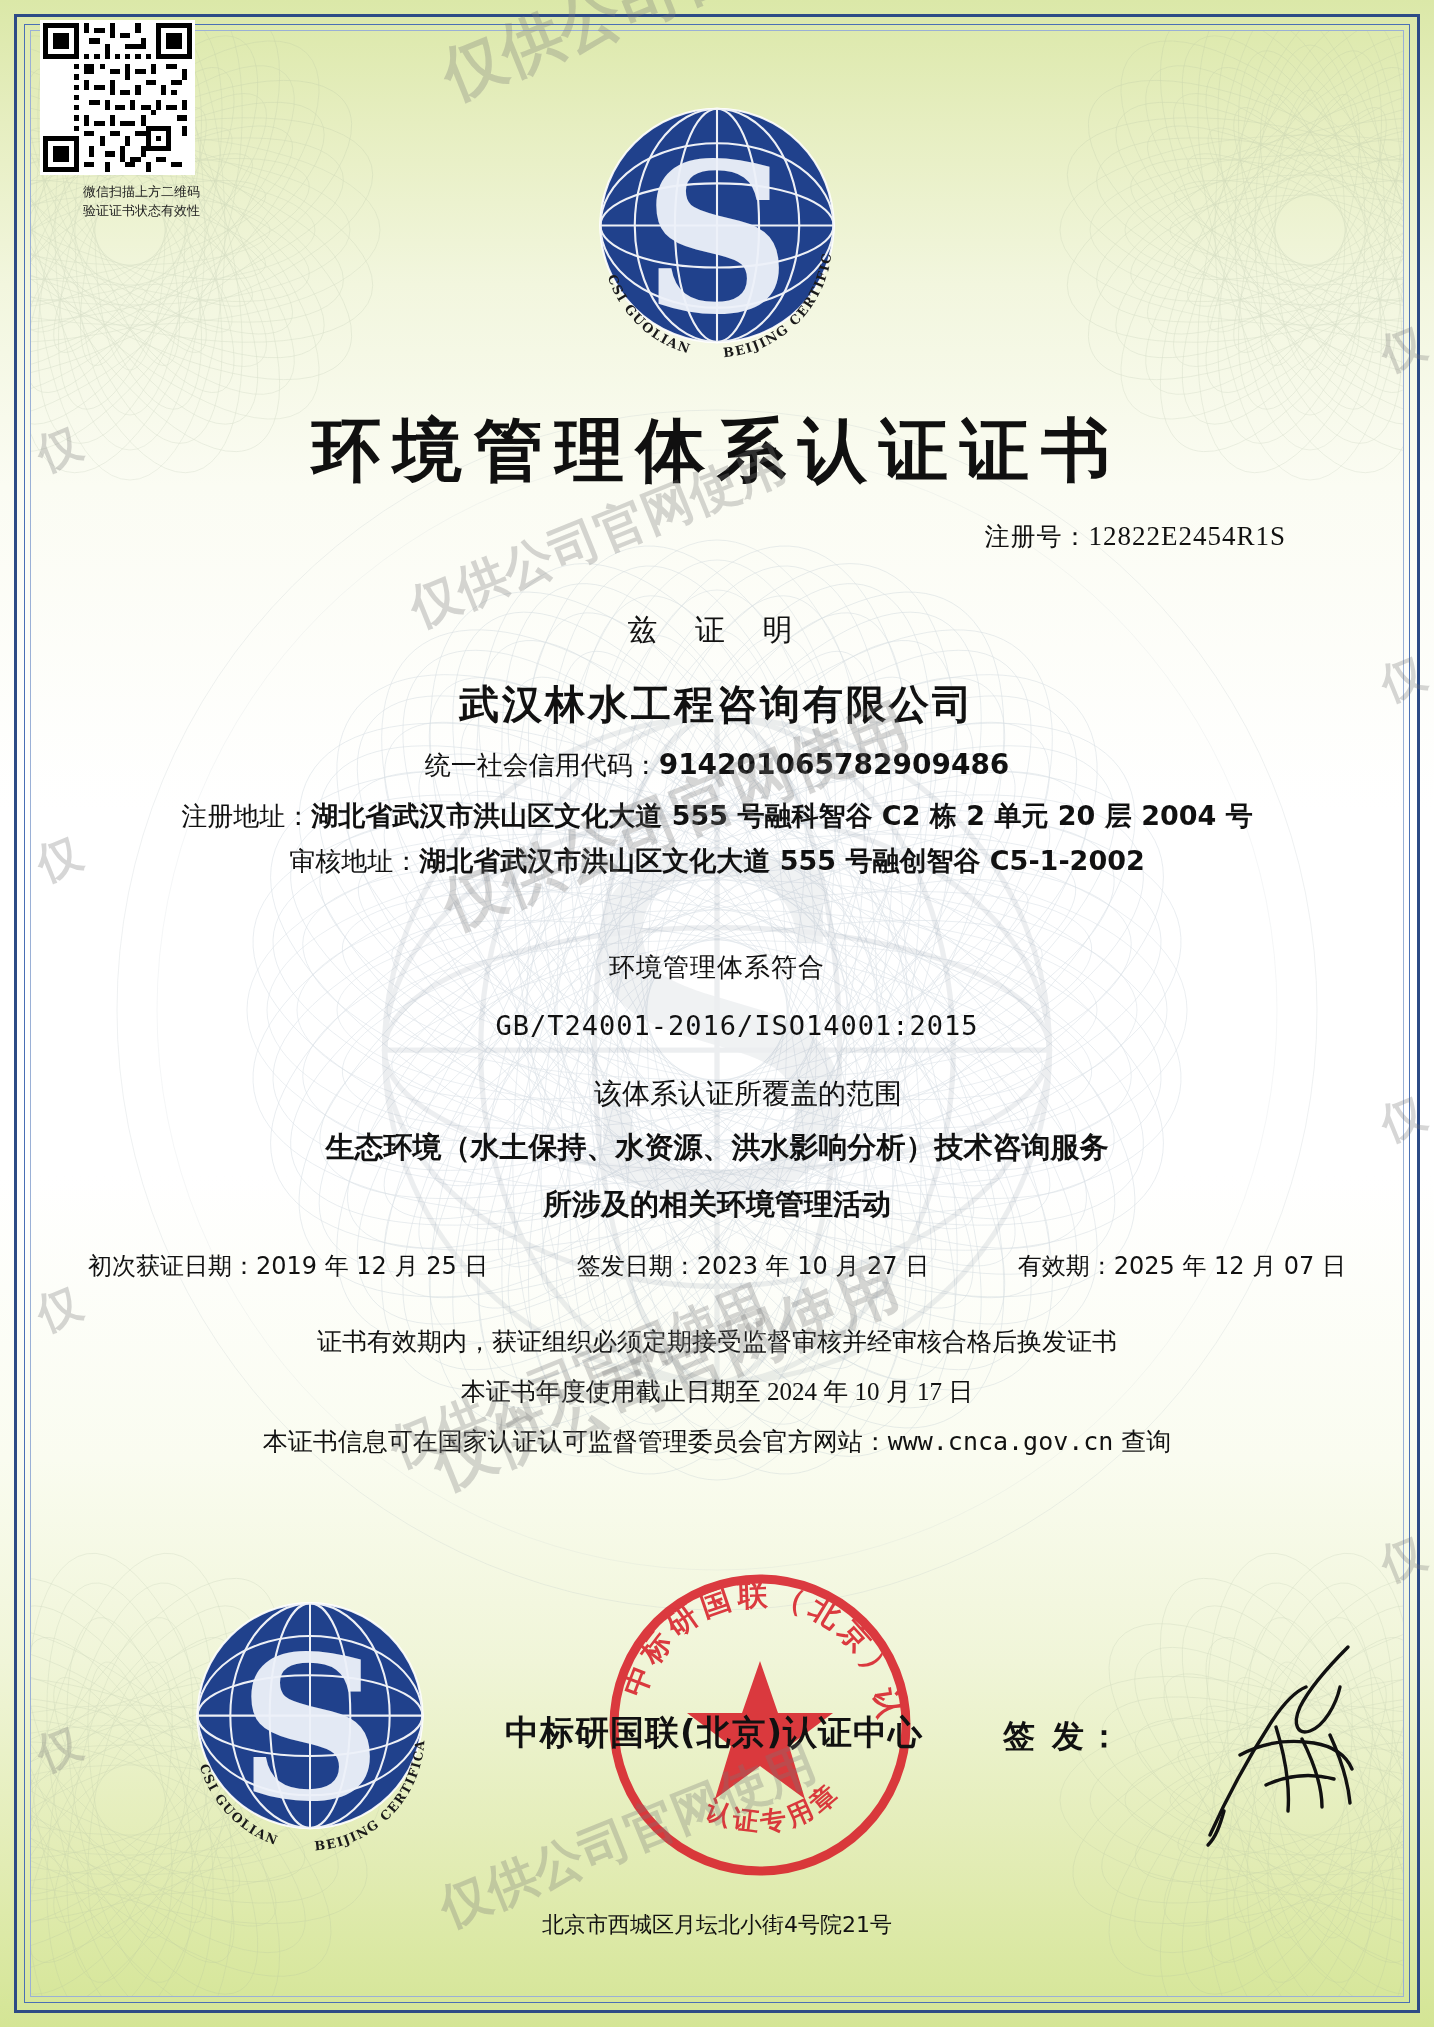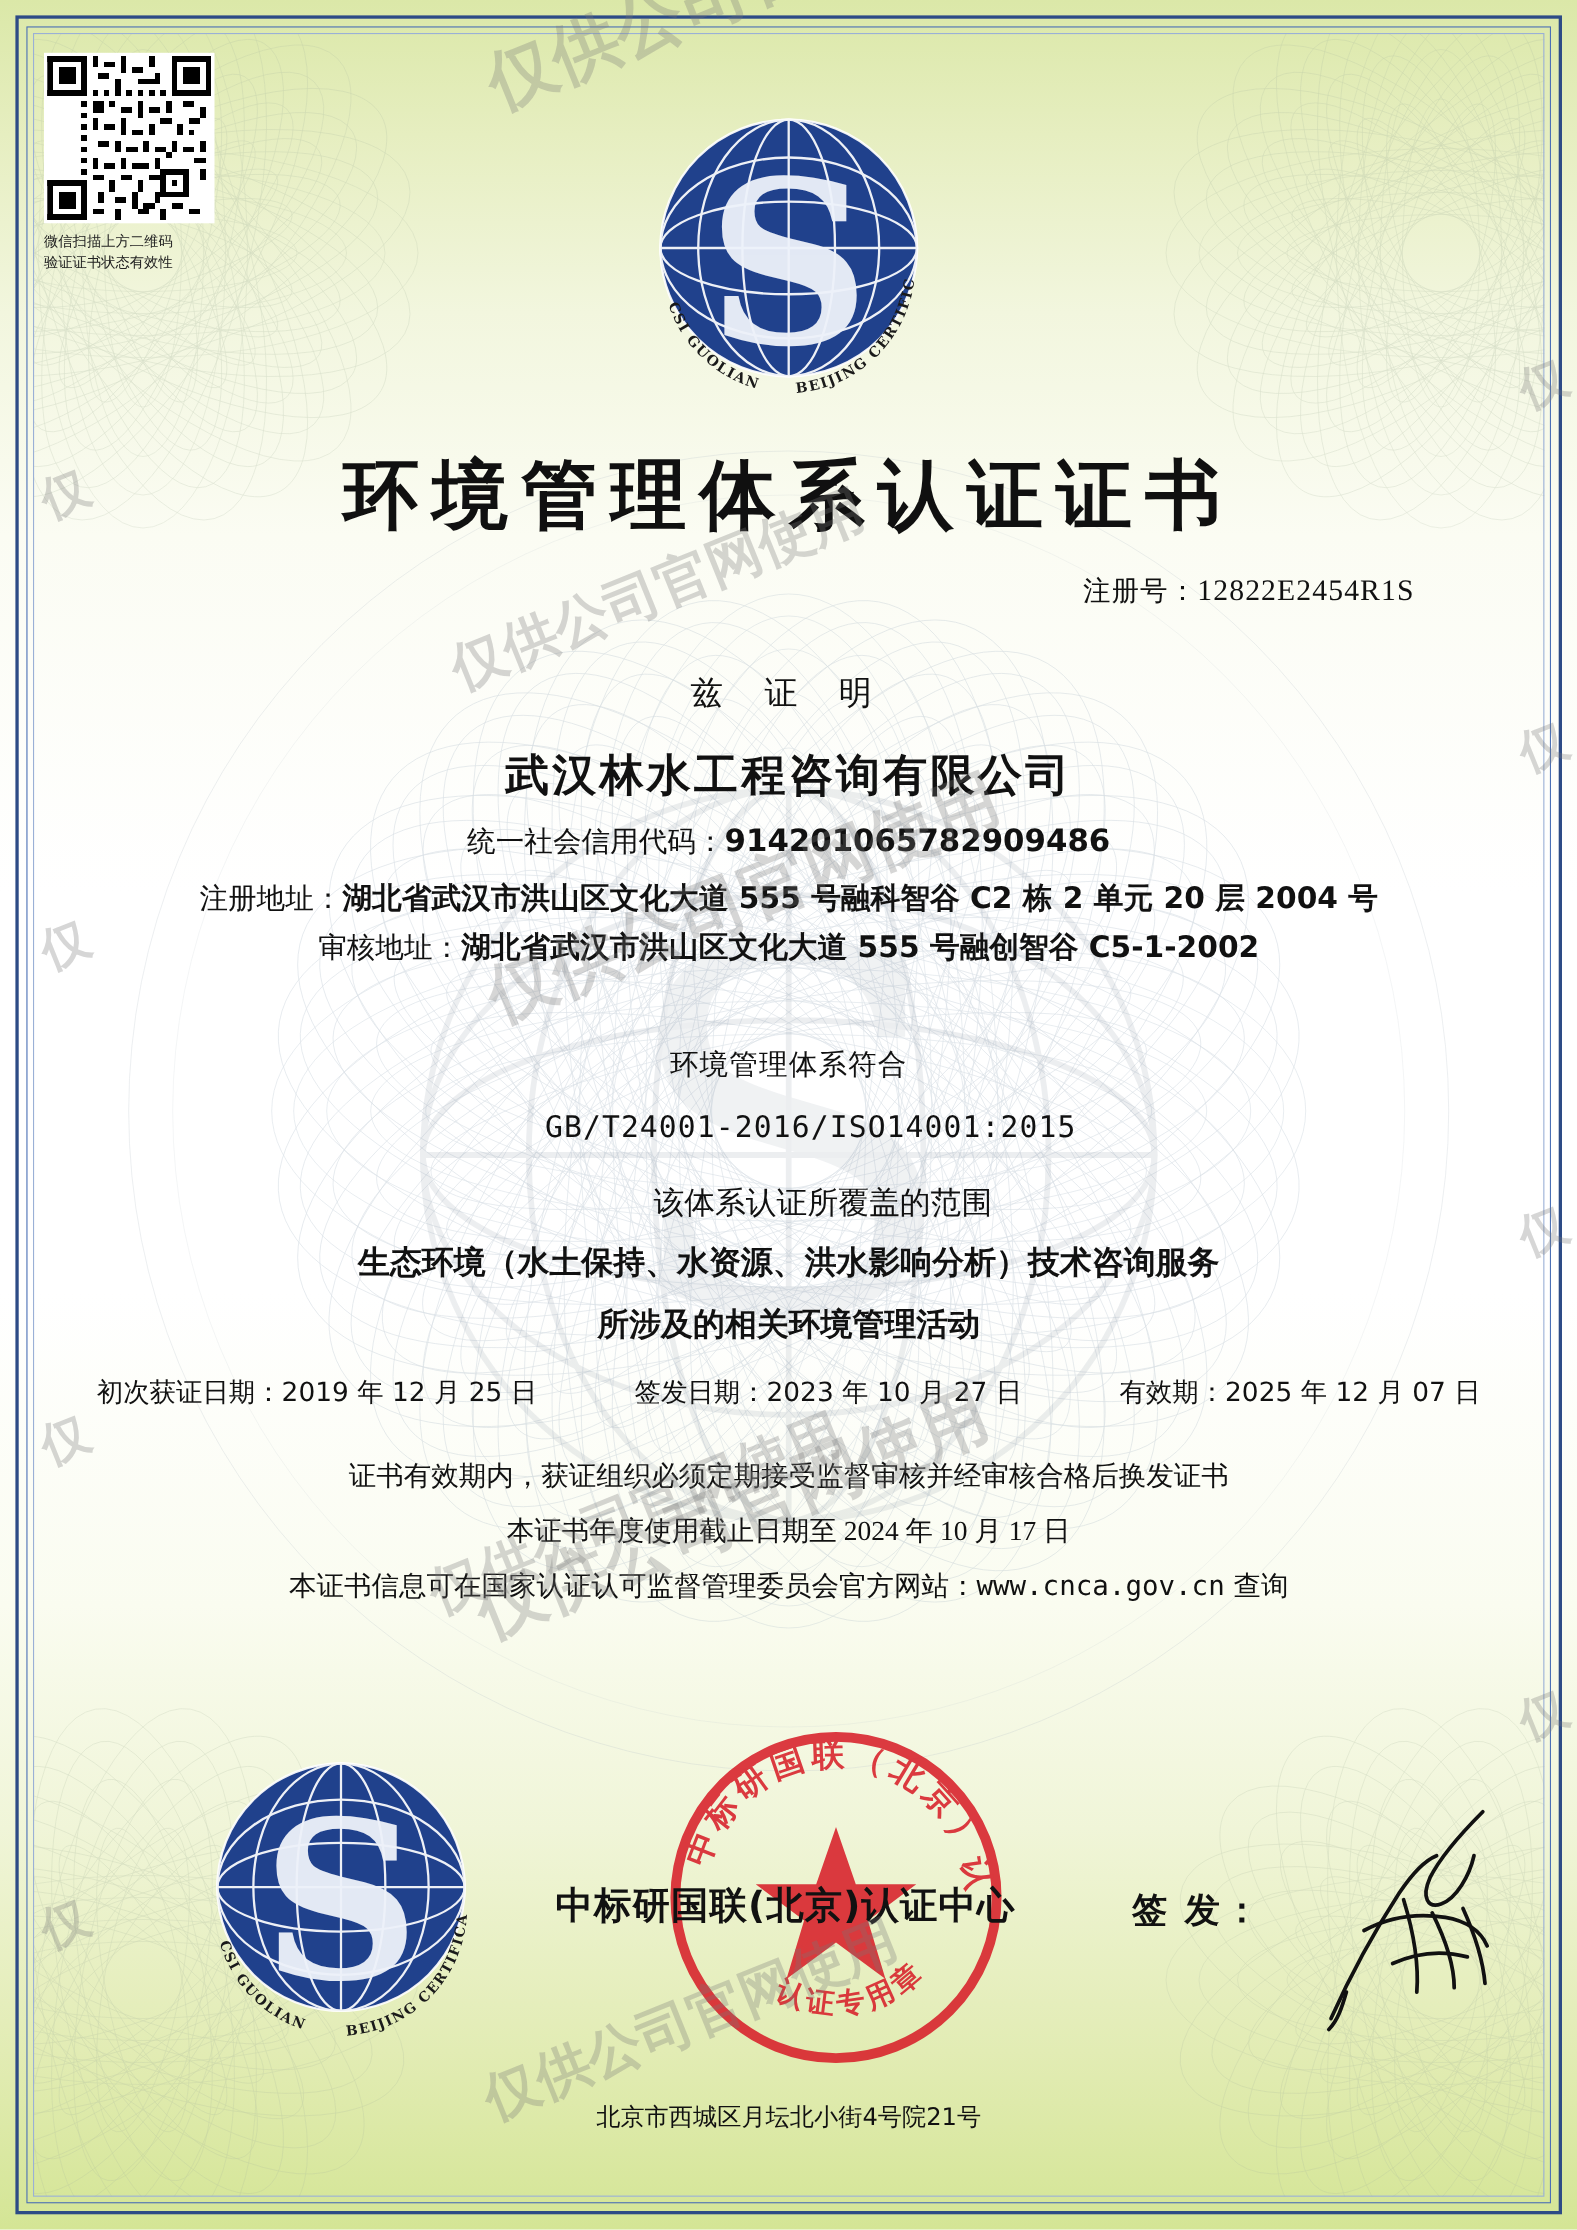--- a/index.html
+++ b/index.html
@@ -88,22 +88,23 @@
     transform-origin: left top;
   }
   .wm.big { font-size: 62px; }
   .wm.mid { font-size: 50px; }
   .wm.small { font-size: 44px; }
 
   
   .qr-wrap {
     position: absolute;
     left: 40px;
-    top: 48px;
+    top: 20px;
     width: 160px;
+    text-align: right;
   }
   .qr {
     width: 155px;
     height: 155px;
     background: #ffffff;
     padding: 3px;
     box-sizing: border-box;
   }
   .qr svg { display: block; }
   .qr-caption {
@@ -266,27 +267,27 @@
     left: 505px;
     top: 1710px;
     font-size: 34px;
     font-weight: bold;
     color: #111;
     letter-spacing: 1px;
     font-family: "DejaVu Sans", sans-serif;
   }
   .sign-label {
     position: absolute;
-    left: 1029px;
+    left: 1003px;
     top: 1715px;
     font-size: 32px;
     font-weight: bold;
     color: #111;
     letter-spacing: 4px;
-    font-family: Liberation Serif, serif;
+    font-family: Liberation Sans, sans-serif;
   }
   .signature {
     position: absolute;
     left: 1180px;
     top: 1635px;
     width: 200px;
     height: 220px;
   }
 
   .footer {

